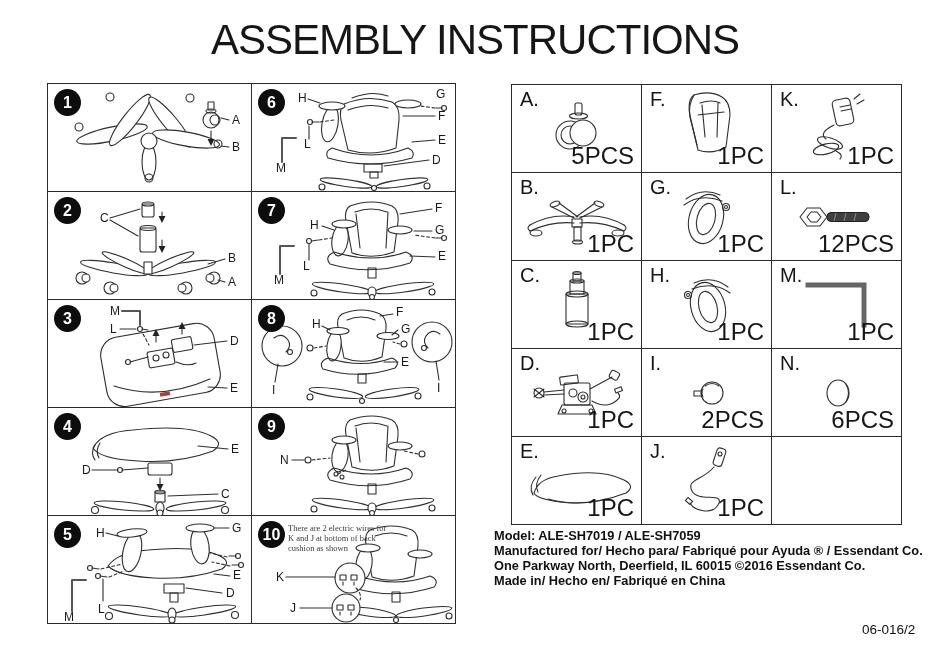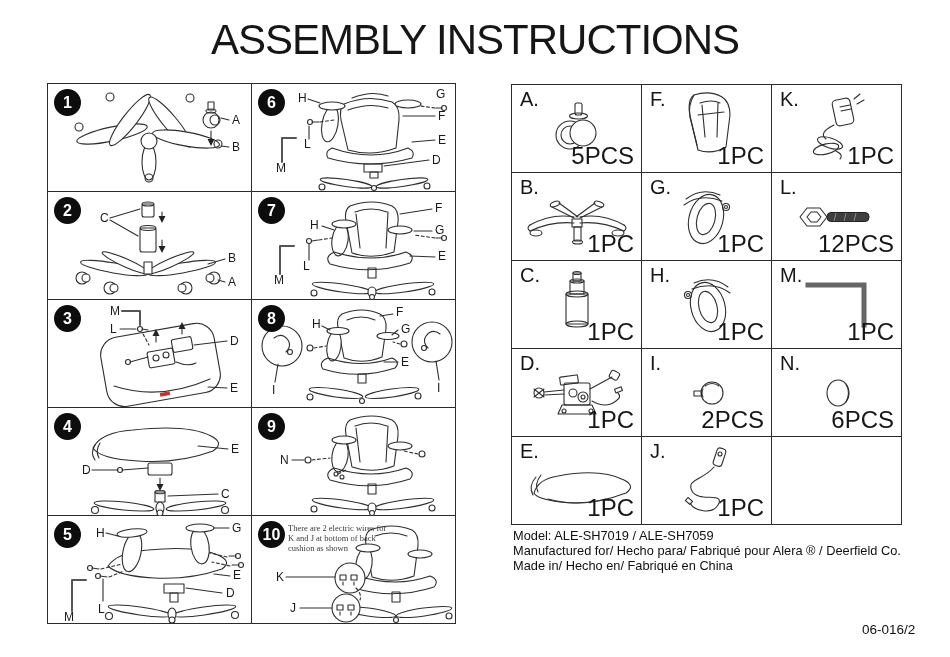--- a/index.html
+++ b/index.html
@@ -31,21 +31,21 @@
   .parts-grid{
     position:absolute;left:511px;top:84px;width:390px;height:440px;
     display:grid;grid-template-columns:repeat(3,130px);grid-template-rows:repeat(5,88px);
     grid-auto-flow:column;border-top:1px solid #2b2b2b;border-left:1px solid #2b2b2b;
     box-sizing:content-box;
   }
   .part-cell{position:relative;border-right:1px solid #2b2b2b;border-bottom:1px solid #2b2b2b;}
   .part-letter{position:absolute;top:3px;left:8px;font-size:20px;color:#161616;}
   .part-qty{position:absolute;bottom:2px;right:7px;font-size:24px;color:#161616;}
   .part-icon{position:absolute;left:0;top:0;width:130px;height:88px;}
-  .footer{position:absolute;left:513px;top:528px;font-size:12.8px;line-height:15.1px;color:#101010;}
+  .footer{position:absolute;left:494px;top:528px;font-size:12.8px;line-height:15.1px;color:#101010;font-weight:bold;}
   .docnum{position:absolute;left:845px;top:622px;font-size:13.5px;color:#101010;margin-left:17px;}
   
   svg .art, svg .art *{stroke:#2e2e2e;fill:none;stroke-width:1.1;stroke-linecap:round;stroke-linejoin:round;}
   svg .fw{fill:#ffffff !important;}
   svg .fd{fill:#3f3f3f !important;stroke:#222 !important;}
   svg .fa, svg .fa *{fill:#222 !important;stroke:none !important;}
   svg .dash{stroke-dasharray:3,2.5;}
   svg .thick{stroke:#666 !important;stroke-width:5 !important;stroke-linecap:square !important;}
   svg .t2{stroke:#555 !important;stroke-width:2 !important;}
   svg text{fill:#1a1a1a;stroke:none !important;font-size:12px;font-family:"Liberation Sans",sans-serif;}
@@ -643,17 +643,18 @@
     </svg>
     <span class="part-qty">6PCS</span>
   </div>
 
   <div class="part-cell"></div>
 
 </div>
 
 <div class="footer">
   <div>Model: ALE-SH7019 / ALE-SH7059</div>
-  <div>Manufactured for/ Hecho para/ Fabriqué pour Alera ® / Deerfield Co.</div>
+  <div>Manufactured for/ Hecho para/ Fabriqué pour Ayuda ® / Essendant Co.</div>
+  <div>One Parkway North, Deerfield, IL 60015 ©2016 Essendant Co.</div>
   <div>Made in/ Hecho en/ Fabriqué en China</div>
 </div>
 
 <div class="docnum">06-016/2</div>
 
 </body></html>

